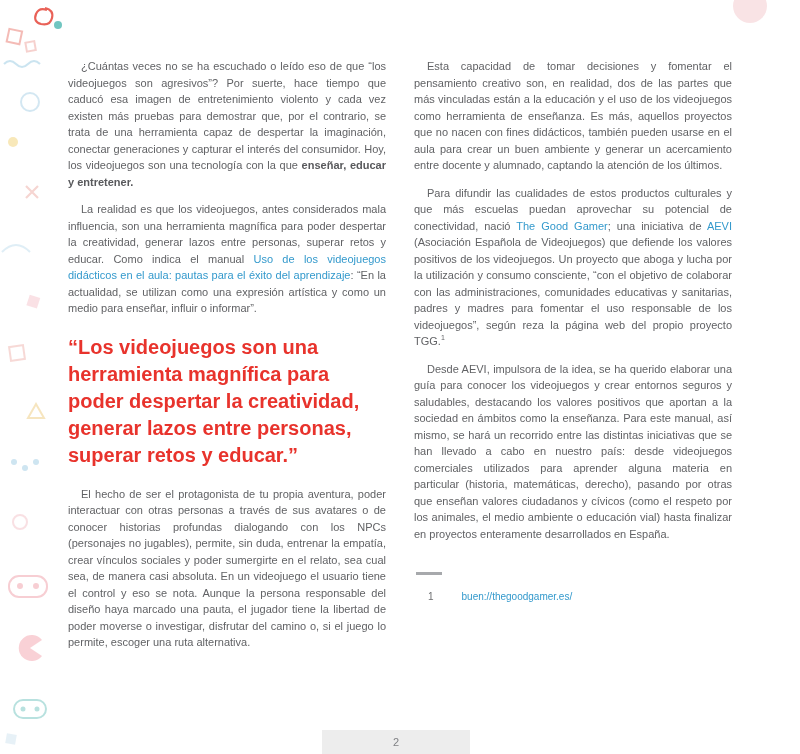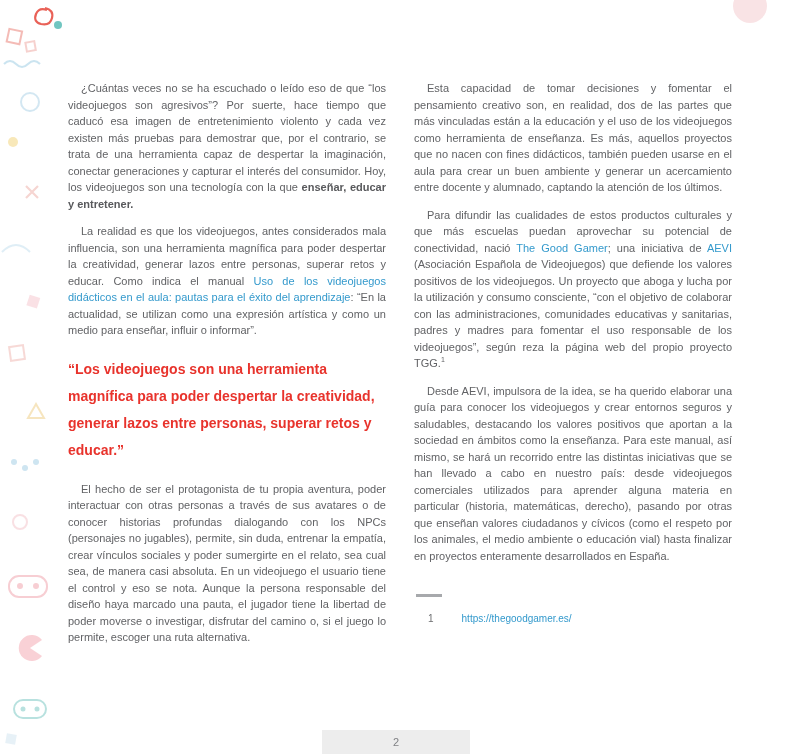--- a/index.html
+++ b/index.html
@@ -16,42 +16,42 @@
     overflow: hidden;
   }
   .doodles {
     position: absolute; left: 0; top: 0;
     width: 800px; height: 754px;
     pointer-events: none;
     z-index: 0;
   }
   .content {
     position: absolute;
-    left: 68px; top: 80px;
+    left: 68px; top: 58px;
     width: 664px;
     display: flex;
     gap: 28px;
     z-index: 1;
   }
   .col { width: 318px; }
   .body-p {
     font-size: 11px;
     line-height: 16.5px;
     color: #616265;
     text-align: justify;
     margin: 0 0 11px 0;
     text-indent: 13px;
   }
   .bold-text { font-weight: bold; color: #58595c; }
   .link {
     color: #3399cc;
     cursor: pointer;
   }
   .pull-quote {
-    font-size: 14px;
+    font-size: 20px;
     line-height: 27px;
     font-weight: bold;
     color: #e8332c;
     margin: 17px 0 17px 0;
     text-align: left;
     text-indent: 0;
   }
   .fn-sup {
     font-size: 7px;
     vertical-align: super;
@@ -141,21 +141,21 @@
       <p class="body-p">Esta capacidad de tomar decisiones y fomentar el pensamiento creativo son, en realidad, dos de las partes que más vinculadas están a la educación y el uso de los videojuegos como herramienta de enseñanza. Es más, aquellos proyectos que no nacen con fines didácticos, también pueden usarse en el aula para crear un buen ambiente y generar un acercamiento entre docente y alumnado, captando la atención de los últimos.</p>
 
       <p class="body-p"><span>Para difundir las cualidades de estos productos culturales y que más escuelas puedan aprovechar su potencial de conectividad, nació </span><a class="link">The Good Gamer</a><span>; una iniciativa de </span><a class="link">AEVI</a><span> (Asociación Española de Videojuegos) que defiende los valores positivos de los videojuegos. Un proyecto que aboga y lucha por la utilización y consumo consciente, “con el objetivo de colaborar con las administraciones, comunidades educativas y sanitarias, padres y madres para fomentar el uso responsable de los videojuegos”, según reza la página web del propio proyecto TGG.</span><sup class="fn-sup">1</sup></p>
 
       <p class="body-p">Desde AEVI, impulsora de la idea, se ha querido elaborar una guía para conocer los videojuegos y crear entornos seguros y saludables, destacando los valores positivos que aportan a la sociedad en ámbitos como la enseñanza. Para este manual, así mismo, se hará un recorrido entre las distintas iniciativas que se han llevado a cabo en nuestro país: desde videojuegos comerciales utilizados para aprender alguna materia en particular (historia, matemáticas, derecho), pasando por otras que enseñan valores ciudadanos y cívicos (como el respeto por los animales, el medio ambiente o educación vial) hasta finalizar en proyectos enteramente desarrollados en España.</p>
 
       <div class="footnote-rule"></div>
 
       <div class="footnote">
         <span>1</span>
-        <a class="link">https://thegoodgamer.es/</a>
+        <a class="link">buen://thegoodgamer.es/</a>
       </div>
     </div>
 
   </div>
 
   <div class="page-footer">
     <span>2</span>
   </div>
 
 </div>

